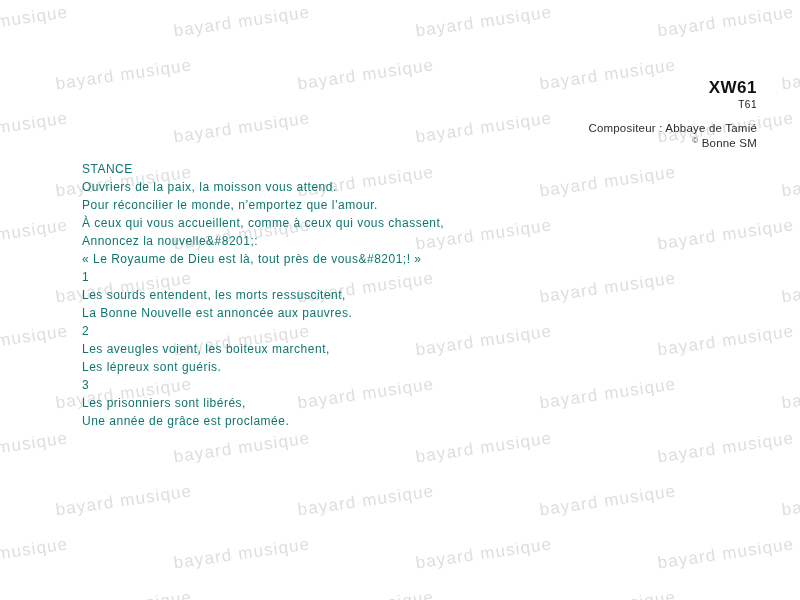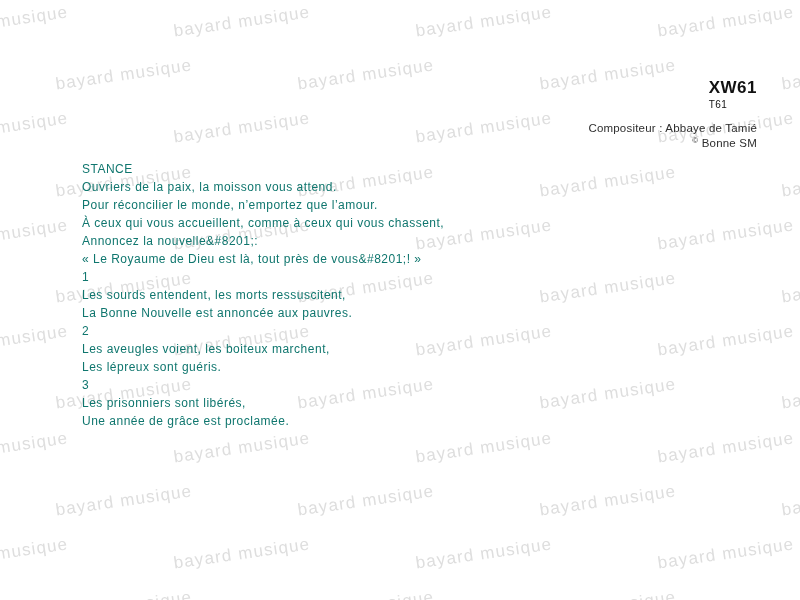--- a/index.html
+++ b/index.html
@@ -32,21 +32,21 @@
     left: 82px; right: 14px; top: 32px;
     text-align: center;
     font-size: 29px;
     font-weight: bold;
     letter-spacing: -0.3px;
     color: #0d0d0d;
   }
   .codes {
     position: absolute;
     right: 43px; top: 78px;
-    text-align: left;
+    text-align: right;
     color: #111111;
   }
   .code-primary { font-size: 17px; font-weight: bold; line-height: 19px; letter-spacing: 0.5px; }
   .code-secondary { font-size: 10px; font-weight: normal; line-height: 16px; letter-spacing: 0.5px; }
 
   .credits {
     position: absolute;
     right: 43px; top: 123px;
     text-align: right;
     font-size: 11.5px;

